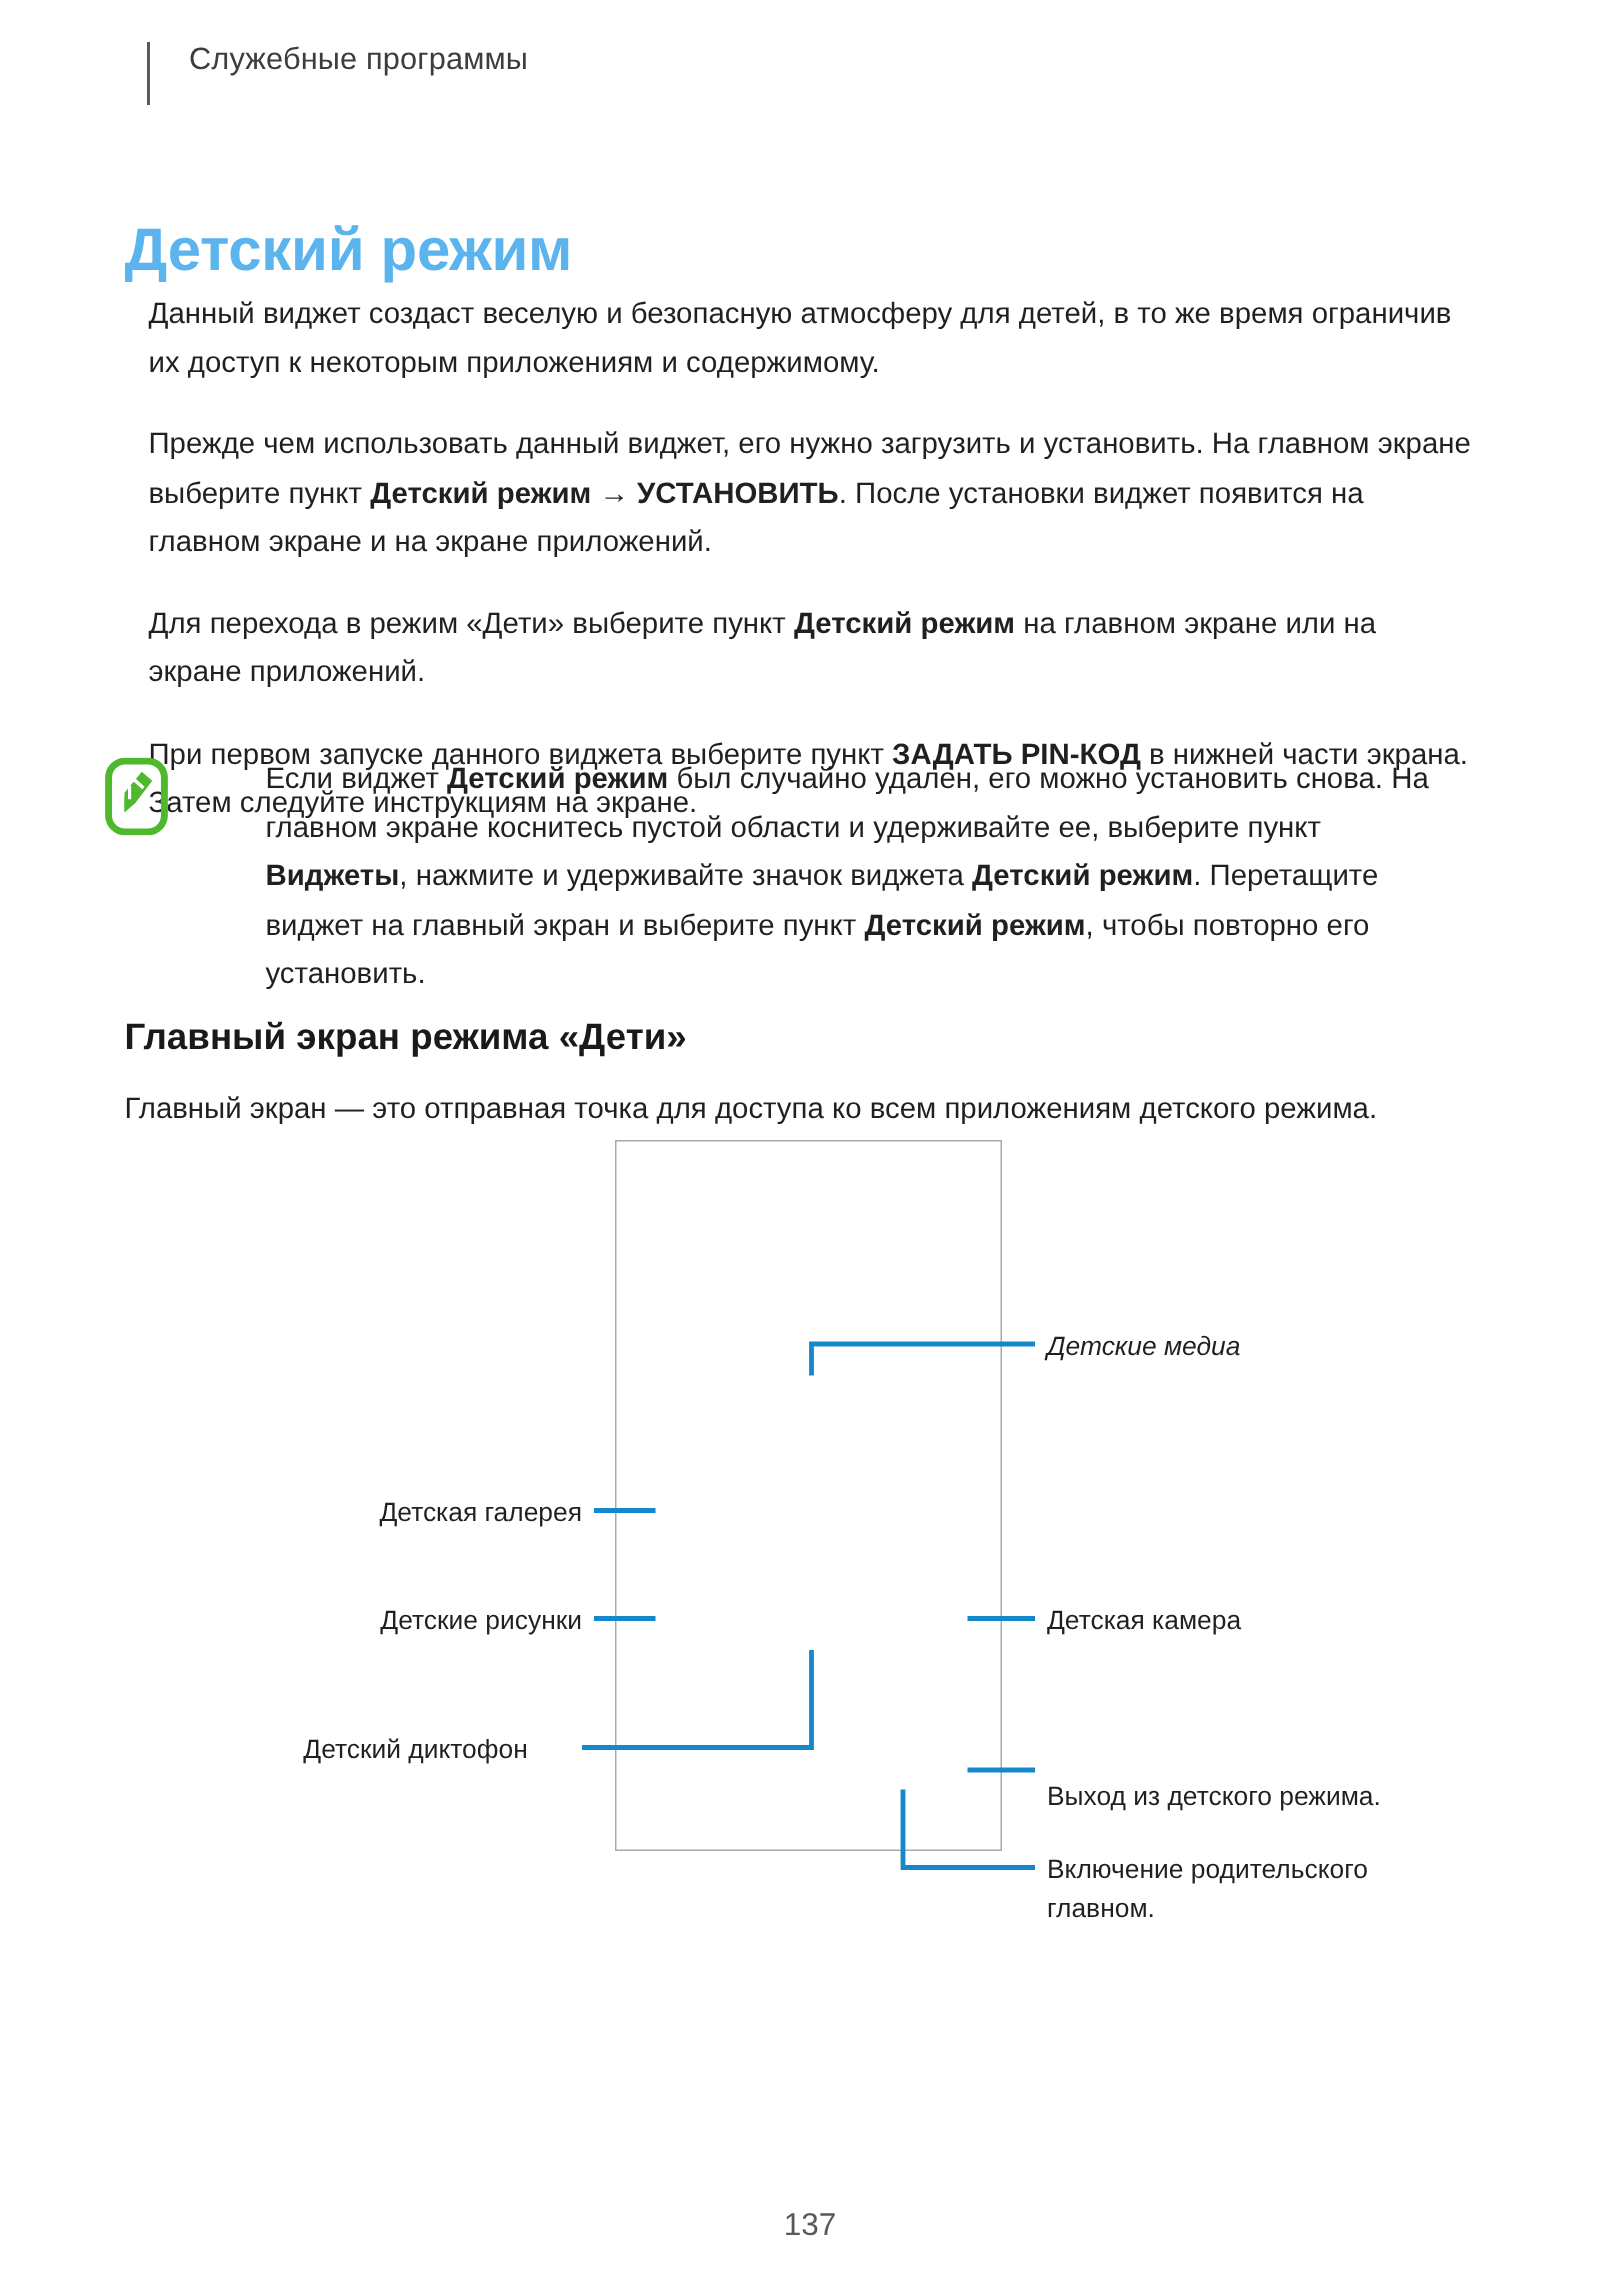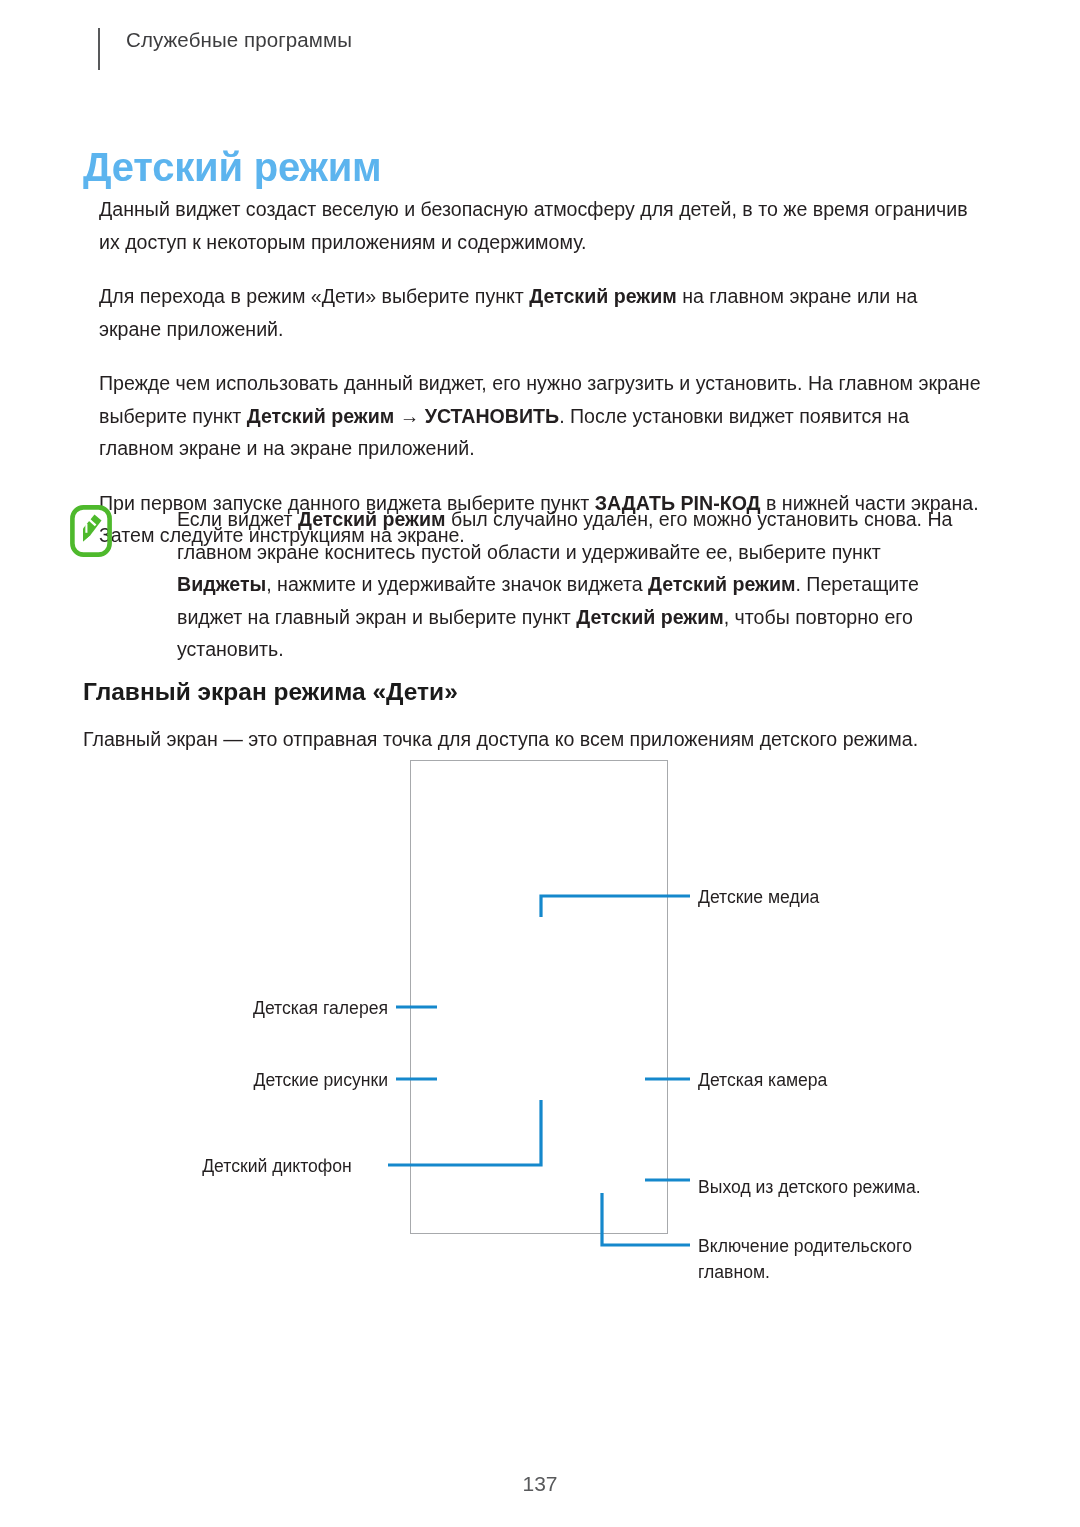--- a/index.html
+++ b/index.html
@@ -163,22 +163,22 @@
 
 <div class="header">
   <div class="header-rule"></div>
   <div class="header-text">Служебные программы</div>
 </div>
 
 <h1 class="chapter-title">Детский режим</h1>
 
 <div class="body-block">
   <p class="para"><span>Данный виджет создаст веселую и безопасную атмосферу для детей, в то же время ограничив их доступ к некоторым приложениям и содержимому.</span></p>
+  <p class="para"><span>Прежде чем использовать данный виджет, его нужно загрузить и установить. На главном экране выберите пункт </span><b>Детский режим</b><span> → </span><b>УСТАНОВИТЬ</b><span>. После установки виджет появится на главном экране и на экране приложений.</span></p>
   <p class="para"><span>Для перехода в режим «Дети» выберите пункт </span><b>Детский режим</b><span> на главном экране или на экране приложений.</span></p>
-  <p class="para"><span>Прежде чем использовать данный виджет, его нужно загрузить и установить. На главном экране выберите пункт </span><b>Детский режим</b><span> → </span><b>УСТАНОВИТЬ</b><span>. После установки виджет появится на главном экране и на экране приложений.</span></p>
   <p class="para"><span>При первом запуске данного виджета выберите пункт </span><b>ЗАДАТЬ PIN-КОД</b><span> в нижней части экрана. Затем следуйте инструкциям на экране.</span></p>
 </div>
 
 <div class="note">
   <div class="note-icon">
     <svg viewBox="0 0 42 52" width="42" height="52" aria-hidden="true">
       <rect x="2.4" y="2.4" width="37.2" height="47.2" rx="11" ry="11" fill="none" stroke="#4eb92c" stroke-width="4.6"></rect>
       <path d="M13 36.5 L13 23.5 L24.5 9.5 L31.5 15.5 L20.5 30 Z" fill="#4eb92c"></path>
       <path d="M13 36.5 L20.5 30 L13 26.5 Z" fill="#4eb92c"></path>
       <path d="M19.2 14.6 L25.6 20.3" stroke="#ffffff" stroke-width="2.3" fill="none"></path>
@@ -207,25 +207,25 @@
       <path d="M645,334 L690,334"></path>
 
       <path d="M388,420 L541,420 L541,355"></path>
 
       <path d="M645,435 L690,435"></path>
 
       <path d="M602,448 L602,500 L690,500"></path>
     </g>
   </svg>
 
-  <div class="callout-label right" style="left:698px; top:139px;">Детские медиа</div>
+  <div class="callout-label right" style="left:698px; top:139px;font-style:italic;">Детские медиа</div>
 
   <div class="callout-label right" style="left:698px; top:322px;">Детская камера</div>
 
-  <div class="callout-label right" style="left:698px; top:429px;">Выход из детского режима.</div>
+  <div class="callout-label right" style="left:698px; top:439px;">Выход из детского режима.</div>
 
   <div class="callout-label right" style="left:698px; top:488px; width:250px;">Включение родительского
 главном.</div>
 
   <div class="callout-label left" style="left:186px; top:250px; width:202px;">Детская галерея</div>
 
   <div class="callout-label left" style="left:186px; top:322px; width:202px;">Детские рисунки</div>
 
   <div class="callout-label left" style="left:176px; top:408px; width:202px;text-align:center;">Детский диктофон</div>
 </div>

